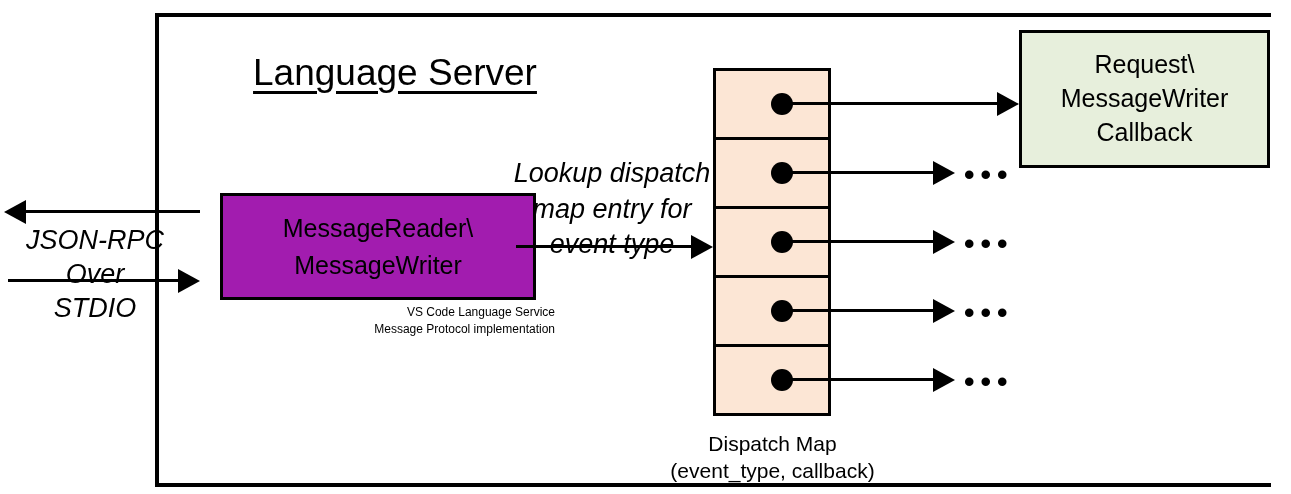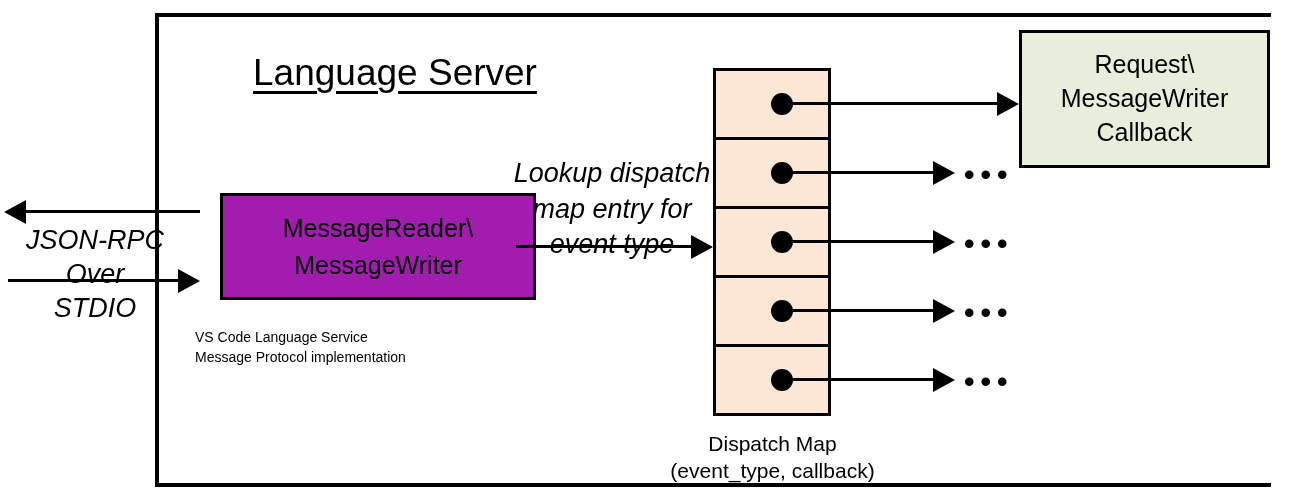--- a/index.html
+++ b/index.html
@@ -39,22 +39,22 @@
   }
 
   
   .mrw-box{
     left:200px;top:193px;width:316px;height:107px;
     background:#a21caf;border:3px solid #000;box-sizing:border-box;
     display:flex;align-items:center;justify-content:center;
     font-size:25px;text-align:center;line-height:1.45;margin-left:20px;
   }
   .mrw-caption{
-    left:195px;top:328px;width:360px;
-    font-size:14px;text-align:left;line-height:1.4;
+    left:195px;top:304px;width:360px;
+    font-size:12px;text-align:right;line-height:1.4;
   }
 
   .lookup-label{
     left:512px;top:156px;width:200px;
     font-size:27px;font-style:italic;text-align:center;line-height:1.32;
   }
 
   
   .dmap{
     left:713px;top:68px;width:118px;height:348px;

